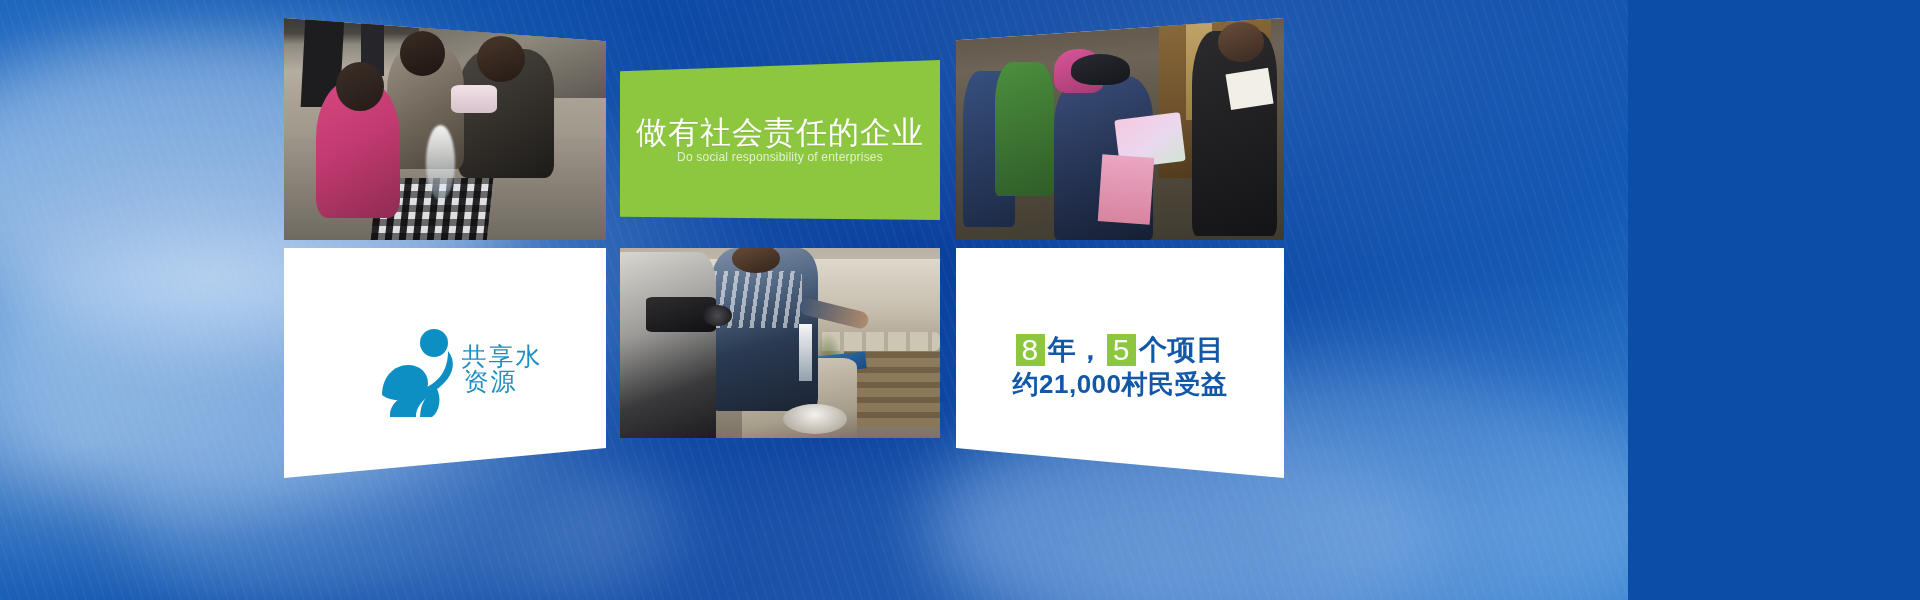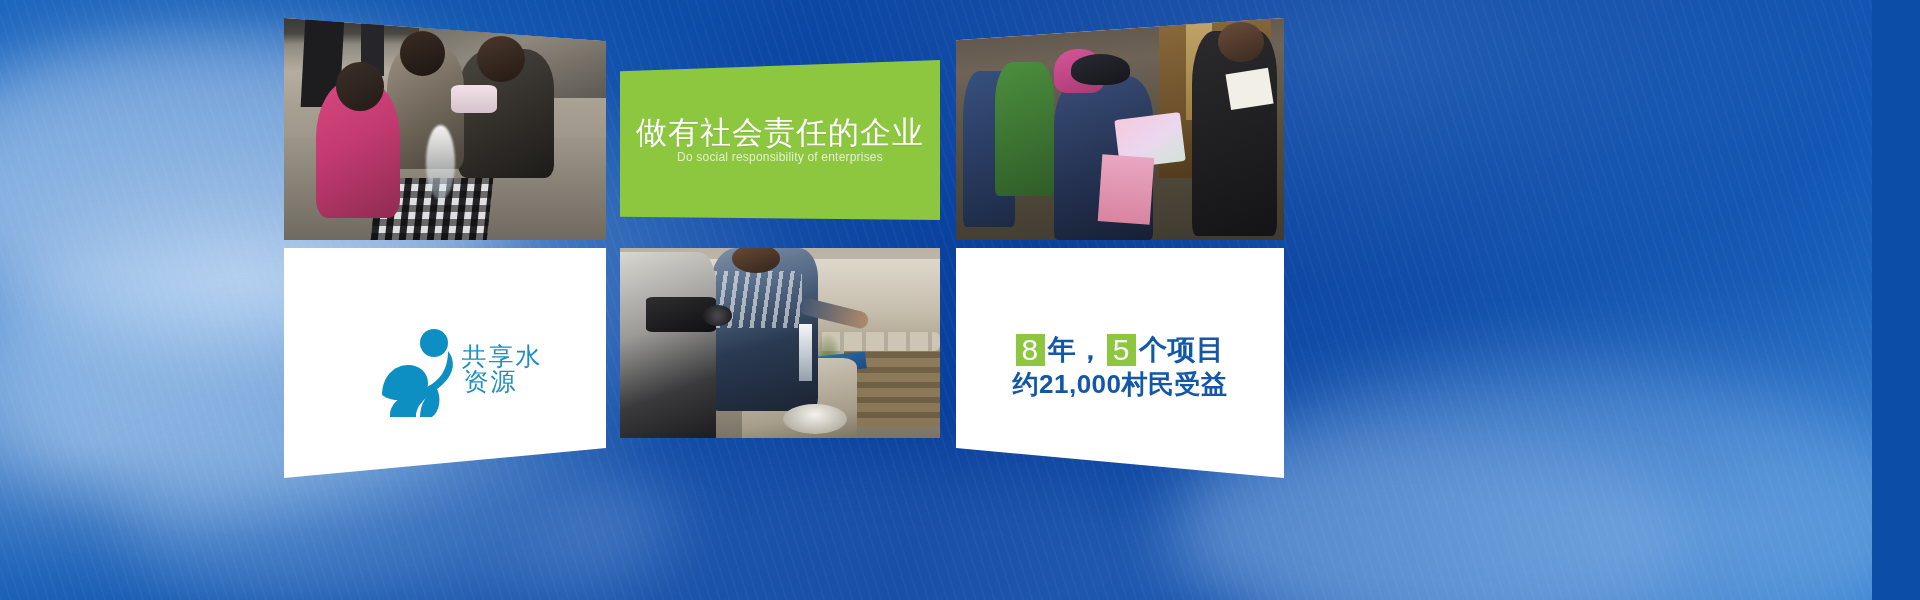--- a/index.html
+++ b/index.html
@@ -2,21 +2,21 @@
 <html><head>
 <meta charset="utf-8">
 <title>CSR Banner</title>
 <style>
   html,body{margin:0;padding:0;}
   body{
     width:1920px;height:600px;overflow:hidden;
     font-family:"Liberation Sans","DejaVu Sans",sans-serif;
     background:#0a4ea8;
   }
-  .stage{position:relative;width:1872px;height:600px;overflow:hidden;}
+  .stage{position:relative;width:1628px;height:600px;overflow:hidden;}
 
   
   .bg{position:absolute;inset:0;
       background:
         radial-gradient(ellipse 900px 420px at 13% 46%, rgba(235,245,255,.55) 0%, rgba(190,222,250,.30) 34%, rgba(120,175,230,.06) 62%, rgba(0,0,0,0) 78%),
         radial-gradient(ellipse 620px 260px at 5% 74%, rgba(255,255,255,.30) 0%, rgba(160,205,245,.12) 48%, rgba(0,0,0,0) 76%),
         radial-gradient(ellipse 1100px 500px at 93% 88%, rgba(150,200,245,.34) 0%, rgba(60,130,205,.10) 50%, rgba(0,0,0,0) 76%),
         radial-gradient(ellipse 760px 340px at 72% 8%, rgba(120,180,235,.22) 0%, rgba(0,0,0,0) 70%),
         linear-gradient(118deg,#1a64bd 0%, #1158b2 16%, #0b47a4 38%, #0a3f9c 55%, #0d49a6 72%, #1257b4 88%, #1c6cc4 100%);
   }

